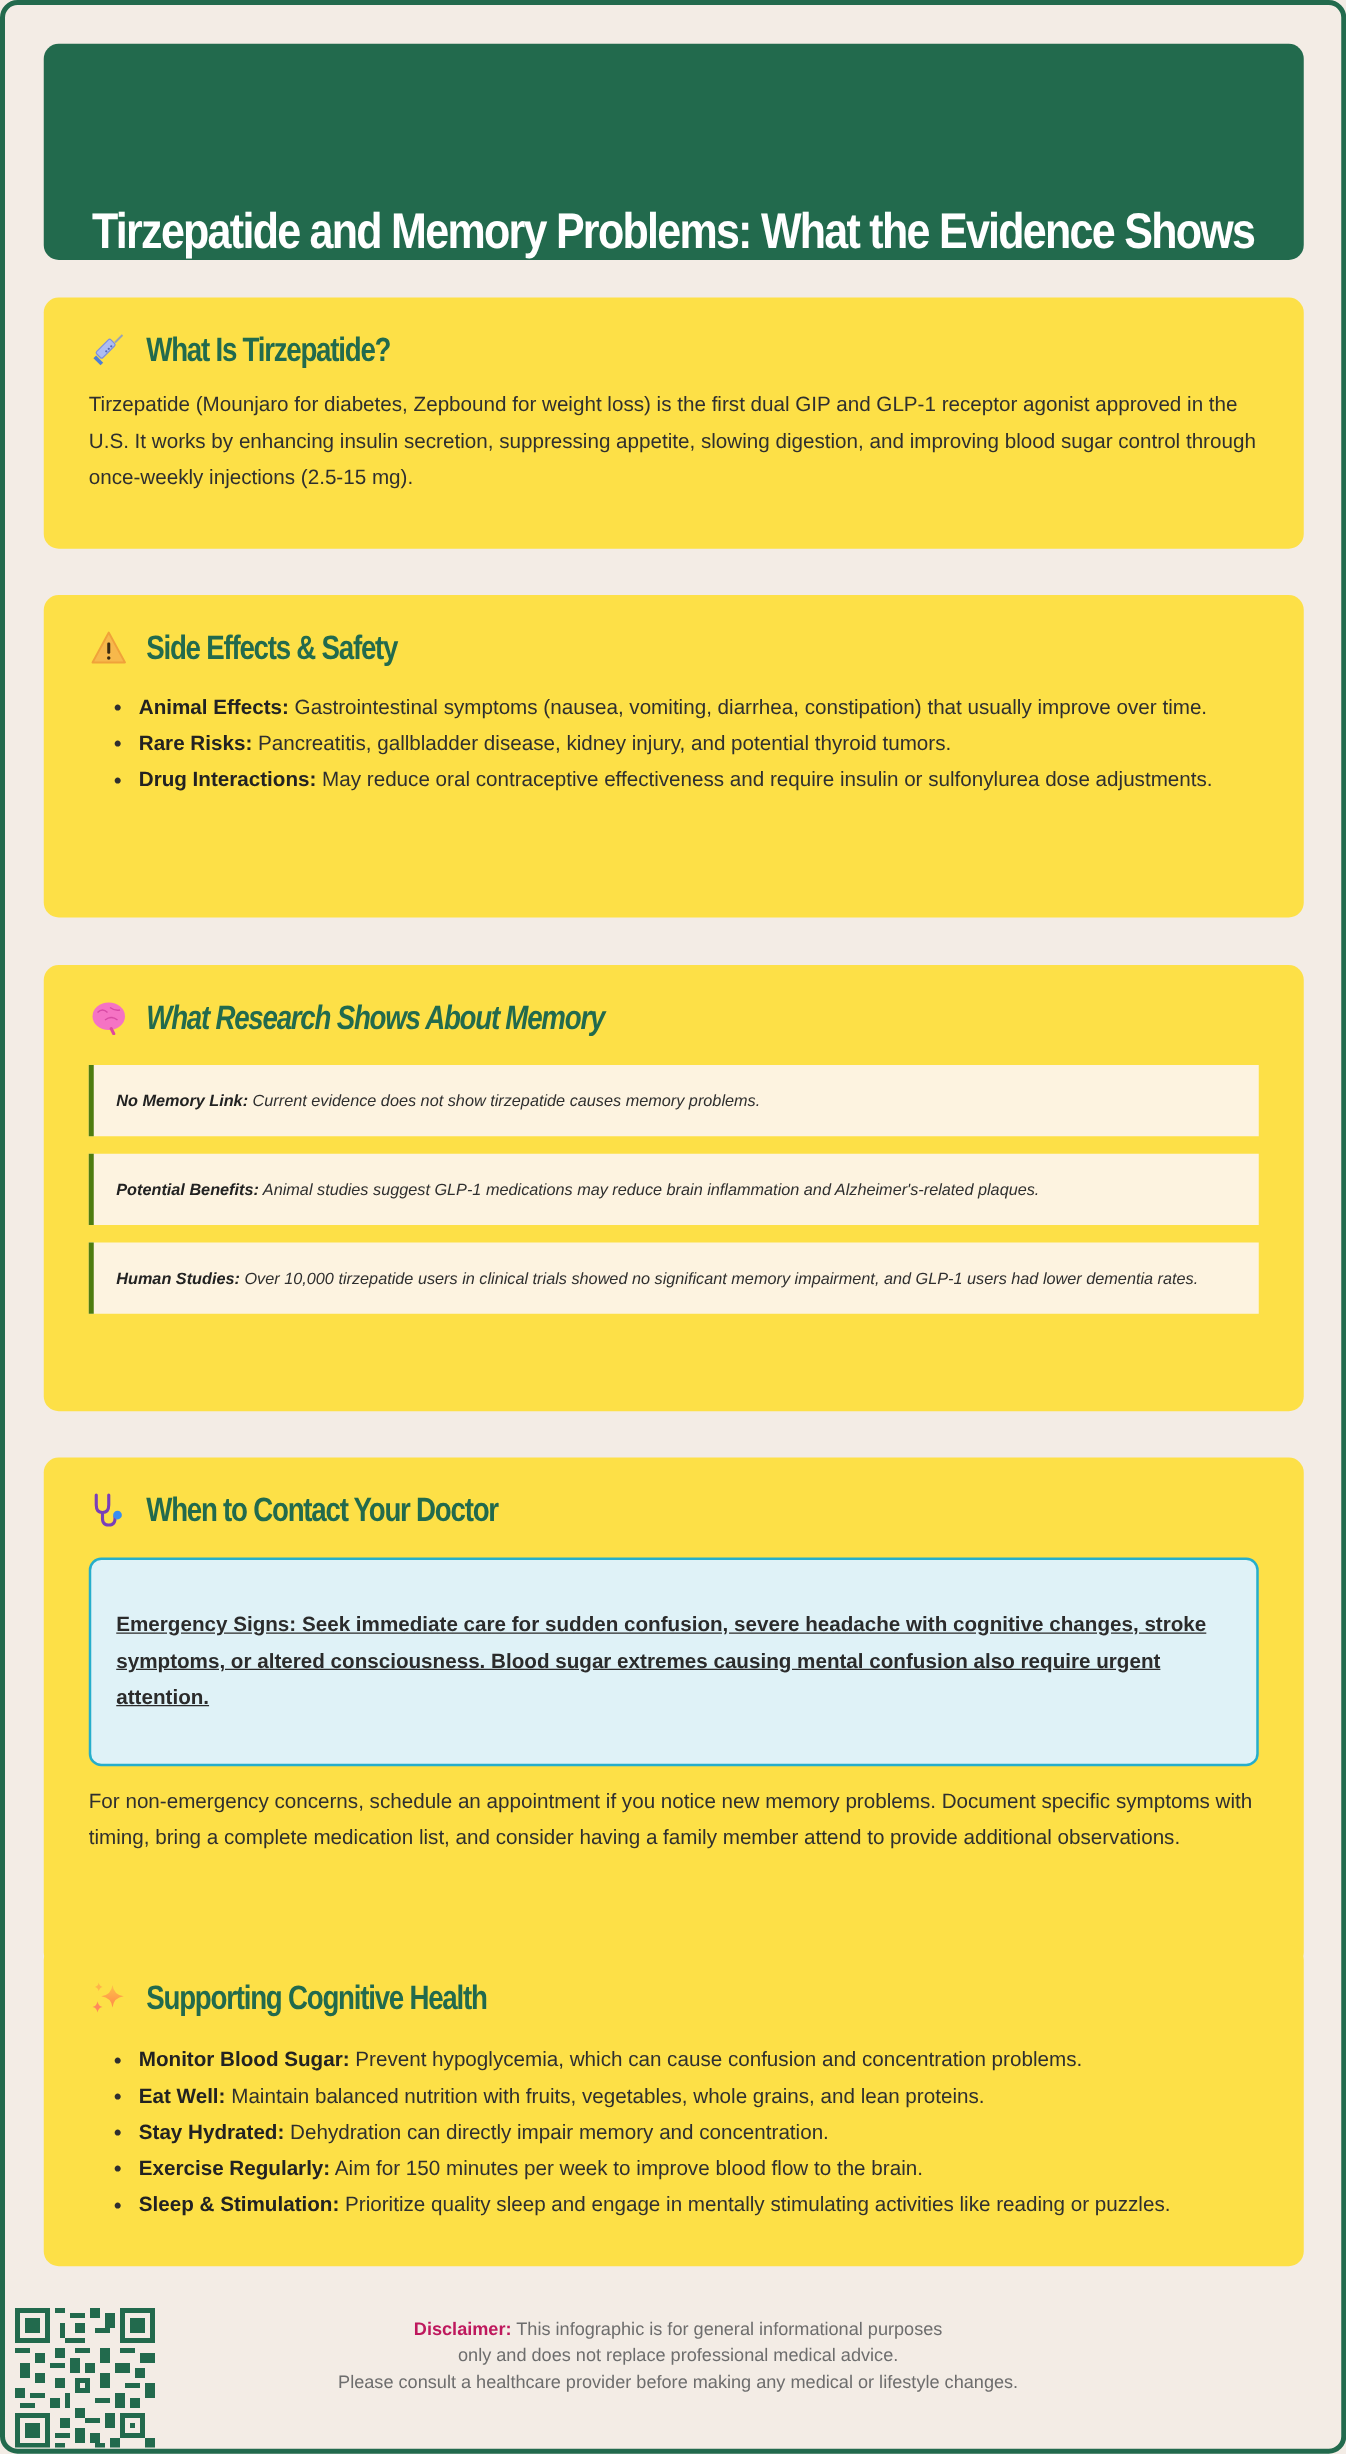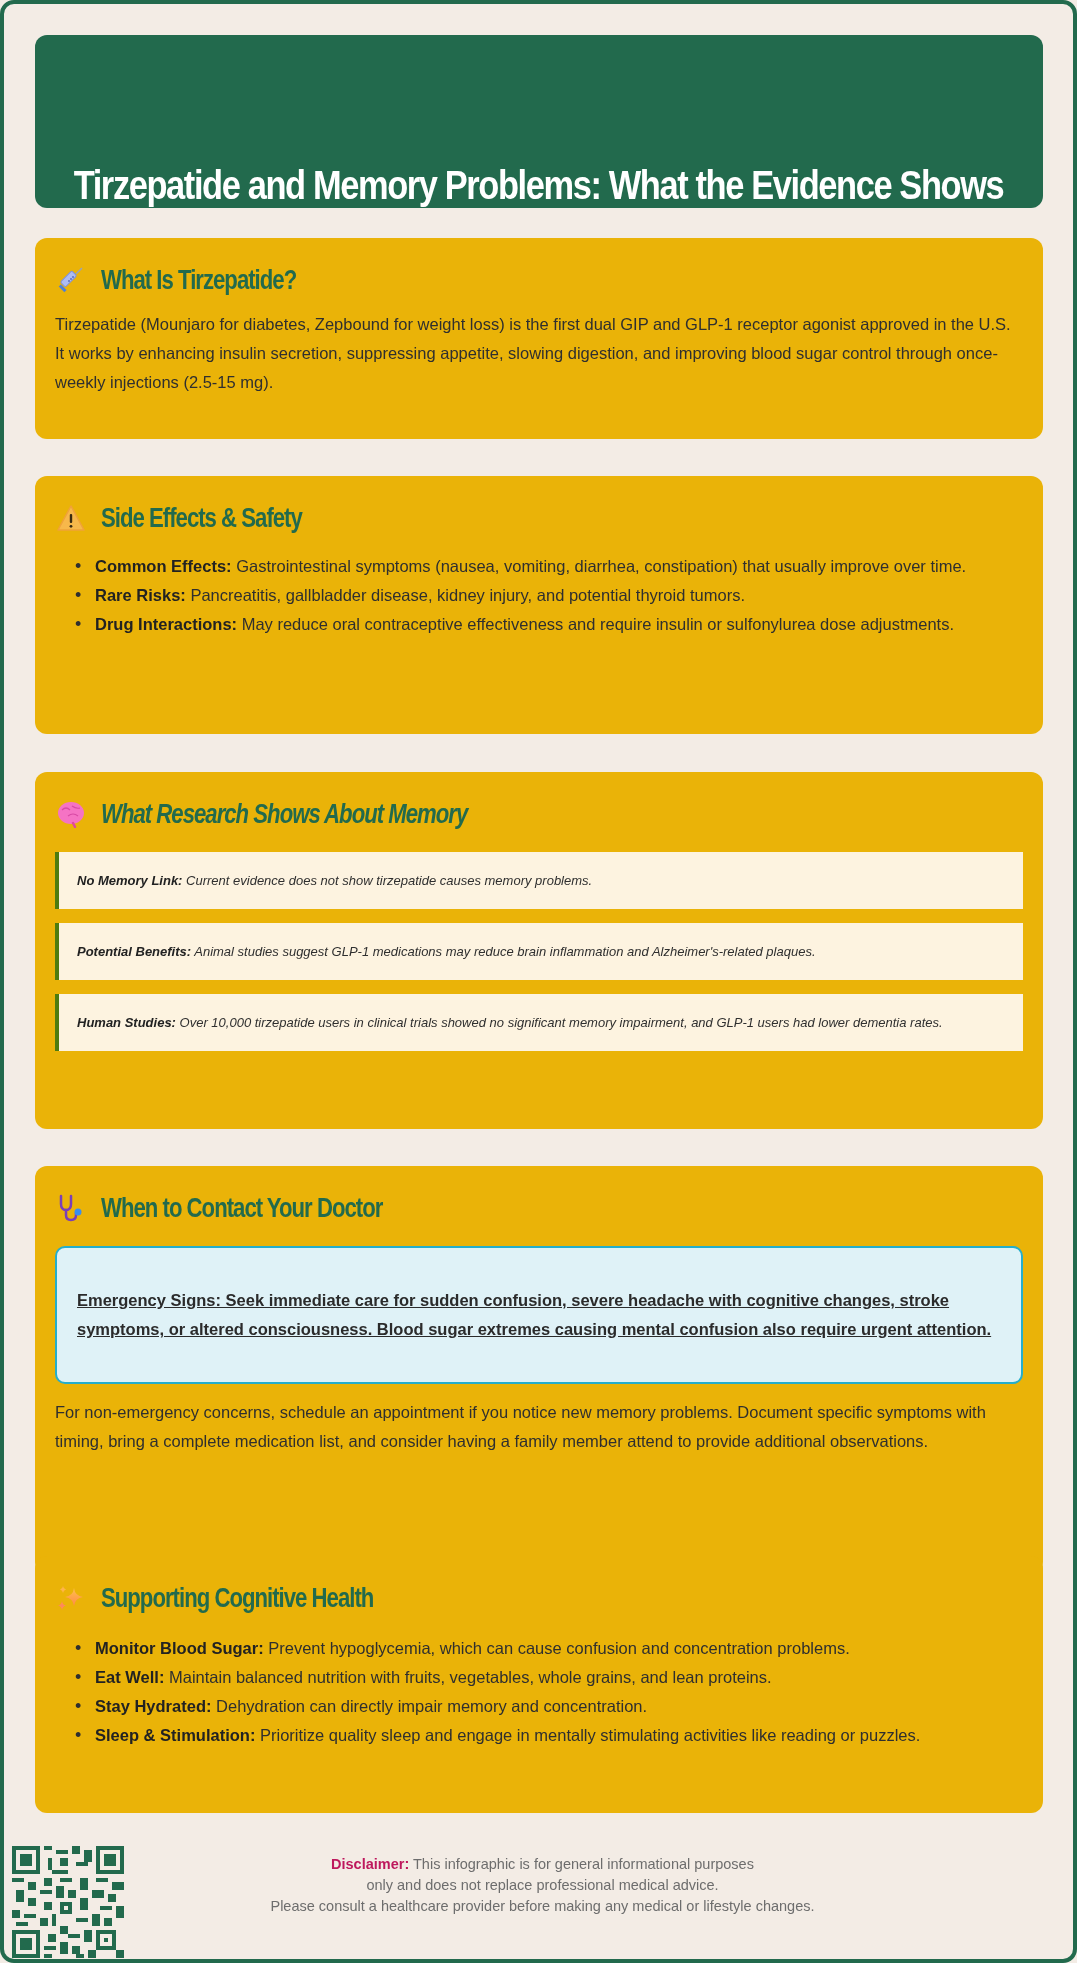--- a/index.html
+++ b/index.html
@@ -12,22 +12,22 @@
   .header {
     position: absolute; left: 31px; top: 31px; width: 1008px; height: 173px;
     background: #226a4d; border-radius: 12px;
     display: flex; align-items: flex-end; justify-content: center;
   }
   .header h1 {
     color: #ffffff; font-family: "Liberation Sans", sans-serif; font-weight: 700;
     font-size: 40px; letter-spacing: -1.6px; transform: scaleX(0.86); white-space: nowrap;
   }
   .card {
-    position: absolute; left: 31px; width: 1008px; background: #eab308;
-    border-radius: 12px; padding: 0 20px;
+    position: absolute; left: 31px; width: 1008px; background: #fde047;
+    border-radius: 12px; padding: 0 36px;
   }
   .card-title {
     display: flex; align-items: center; height: 40px; margin-top: 22px;
   }
   .card-title .icon { width: 32px; height: 32px; margin-right: 14px; display: flex; align-items: center; justify-content: center; }
   .card-title h2 {
     color: #226a4d; font-size: 27px; font-weight: 700; letter-spacing: -1.2px;
     transform: scaleX(0.82); transform-origin: left center; white-space: nowrap;
   }
   .para { font-size: 16.5px; line-height: 29px; color: #2f2f2f; margin-top: 10px; }
@@ -85,21 +85,21 @@
       <span class="icon">
         <svg width="30" height="28" viewBox="0 0 30 28">
           <path d="M15 2 L28 26 L2 26 Z" fill="#f7b84b" stroke="#f0a23a" stroke-width="1.5" stroke-linejoin="round"></path>
           <rect x="13.8" y="10" width="2.4" height="9" rx="1" fill="#3a2a10"></rect>
           <circle cx="15" cy="22.3" r="1.4" fill="#3a2a10"></circle>
         </svg>
       </span>
       <h2>Side Effects &amp; Safety</h2>
     </div>
     <ul class="bullets">
-      <li><b>Common Effects:</b><span> Gastrointestinal symptoms (nausea, vomiting, diarrhea, constipation) that usually improve over time.</span></li>
+      <li><b>Animal Effects:</b><span> Gastrointestinal symptoms (nausea, vomiting, diarrhea, constipation) that usually improve over time.</span></li>
       <li><b>Rare Risks:</b><span> Pancreatitis, gallbladder disease, kidney injury, and potential thyroid tumors.</span></li>
       <li><b>Drug Interactions:</b><span> May reduce oral contraceptive effectiveness and require insulin or sulfonylurea dose adjustments.</span></li>
     </ul>
   </div>
 
   <div class="card" style="top:768px;height:357px;font-style:italic;">
     <div class="card-title">
       <span class="icon">
         <svg width="30" height="28" viewBox="0 0 30 28">
           <ellipse cx="15" cy="13" rx="13" ry="11" fill="#f573c4"></ellipse>
@@ -149,20 +149,21 @@
           <path d="M7 3 Q7.5 6 10 6.5 Q7.5 7 7 10 Q6.5 7 4 6.5 Q6.5 6 7 3 Z" fill="#ffb44a"></path>
           <path d="M6 18 Q6.6 22 10 22.5 Q6.6 23 6 27 Q5.4 23 2 22.5 Q5.4 22 6 18 Z" fill="#ff8a5a"></path>
         </svg>
       </span>
       <h2>Supporting Cognitive Health</h2>
     </div>
     <ul class="bullets" style="margin-top:16px;">
       <li><b>Monitor Blood Sugar:</b><span> Prevent hypoglycemia, which can cause confusion and concentration problems.</span></li>
       <li><b>Eat Well:</b><span> Maintain balanced nutrition with fruits, vegetables, whole grains, and lean proteins.</span></li>
       <li><b>Stay Hydrated:</b><span> Dehydration can directly impair memory and concentration.</span></li>
+      <li><b>Exercise Regularly:</b><span> Aim for 150 minutes per week to improve blood flow to the brain.</span></li>
       <li><b>Sleep &amp; Stimulation:</b><span> Prioritize quality sleep and engage in mentally stimulating activities like reading or puzzles.</span></li>
     </ul>
   </div>
 
   <div class="footer">
     <div class="qr">
       <svg width="112" height="112" viewBox="0 0 28 28" shape-rendering="crispEdges">
         <rect width="28" height="28" fill="#f3ece5"></rect>
         <g fill="#226a4d">
           <rect x="0" y="0" width="7" height="7"></rect>

